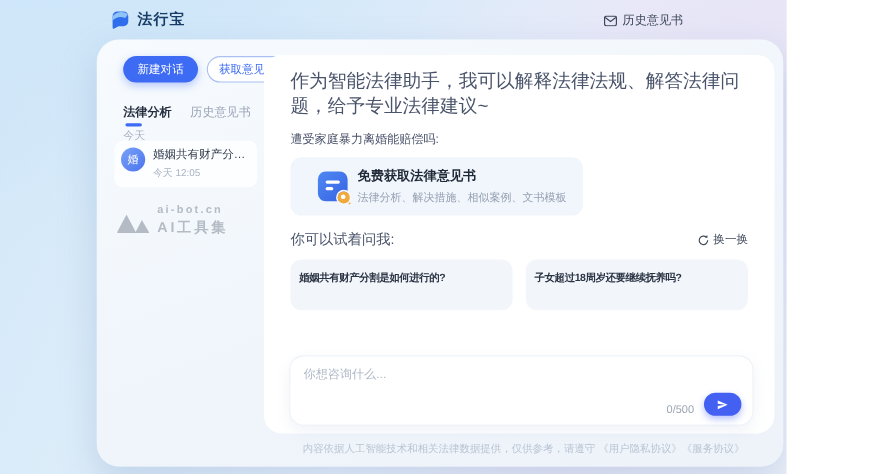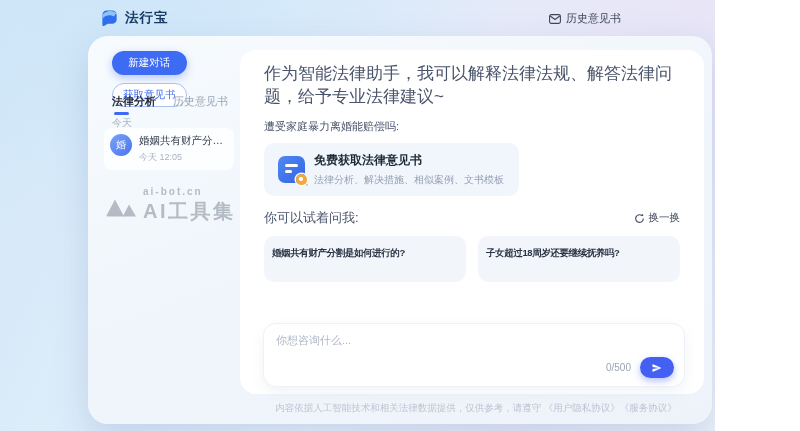--- a/index.html
+++ b/index.html
@@ -25,21 +25,21 @@
 
   
   .window {
     position:absolute; left:88px; top:36px; width:624px; height:388px;
     border-radius:20px;
     background:linear-gradient(160deg,#f7fbfe 0%,#f1f6fc 45%,#eef3fa 100%);
     box-shadow:0 14px 34px rgba(120,150,195,.30);
   }
 
   
-  .side-buttons { position:absolute; left:24px; top:15px; display:flex; gap:8px;flex-direction:column; }
+  .side-buttons { position:absolute; left:24px; top:15px; display:flex; gap:8px; }
   .btn-primary {
     border:none; background:#3d6bf3; color:#fff; font-size:10.5px;
     padding:5px 13px; border-radius:12px; cursor:pointer;
     font-family:inherit; box-shadow:0 3px 8px rgba(61,107,243,.35);
   }
   .btn-outline {
     background:#fff; color:#3d6bf3; font-size:10.5px;
     padding:4px 10px; border-radius:12px; border:1px solid #a9c0f2; cursor:pointer;
     font-family:inherit;
   }
@@ -67,34 +67,34 @@
 
   
   .watermark { position:absolute; left:18px; top:150px; display:flex; align-items:center; gap:7px;
     opacity:.5; }
   .wm-mark { position:relative; width:30px; height:22px; }
   .wm-tri1 { position:absolute; left:0; bottom:0; width:20px; height:17px; background:#76808c;
     clip-path:polygon(0 100%, 45% 0, 90% 100%); border-radius:2px; }
   .wm-tri2 { position:absolute; right:0; bottom:0; width:14px; height:12px; background:#76808c;
     clip-path:polygon(5% 100%, 50% 0, 100% 100%); }
   .wm-line1 { font-size:10px; font-weight:bold; color:#76808c; letter-spacing:2px; }
-  .wm-line2 { font-size:20px; font-weight:bold; color:#76808c; letter-spacing:2.5px; margin-top:1px; }
+  .wm-line2 { font-size:13px; font-weight:bold; color:#76808c; letter-spacing:2.5px; margin-top:1px; }
 
   
   .main-card {
     position:absolute; left:152px; top:14px; right:8px; bottom:30px;
     background:#fff; border-radius:16px; padding:12px 24px;
   }
   .greeting { font-size:17px; font-weight:bold; color:#1d2533; margin-bottom:11px; }
   .intro { font-size:17px; color:#49536a; margin-bottom:11px; }
   .hint { font-size:11px; color:#49536a; margin-bottom:9px; }
 
   .opinion-card {
     display:inline-flex; align-items:center; gap:9px;
-    background:#f1f6fc; border-radius:10px; padding:9px 15px 9px 14px;
+    background:#f1f6fc; border-radius:10px; padding:9px 15px 9px 25px;
     cursor:pointer; margin-bottom:13px;
   }
   .card-icon { position:relative; width:27px; height:27px; border-radius:7px; flex:none;
     background:linear-gradient(135deg,#5088f2,#3563e4); }
   .ci-bar1 { position:absolute; left:7px; top:8px; width:13px; height:2.6px; border-radius:2px; background:#fff; }
   .ci-bar2 { position:absolute; left:7px; top:14px; width:7px; height:2.6px; border-radius:2px; background:#fff; }
   .ci-mag { position:absolute; right:-2px; bottom:-2px; width:11px; height:11px; border-radius:50%;
     background:radial-gradient(circle at 45% 45%, #fff 0 1.8px, #f2a93c 2.4px 100%);
     box-shadow:0 0 0 1.5px #f6f9fd; }
   .ci-handle { position:absolute; right:-3px; bottom:-2px; width:4px; height:2px; background:#f2a93c;
@@ -117,21 +117,21 @@
     position:absolute; left:24px; right:20px; bottom:8px; height:62px;
     background:#fff; border-radius:12px;
     box-shadow:0 0 0 1px #eef2f7, 0 5px 14px rgba(165,180,205,.18);
   }
   .input-box textarea {
     position:absolute; left:12px; top:9px; right:12px; height:28px;
     border:none; outline:none; resize:none; background:transparent;
     font-family:inherit; font-size:11px; color:#333d4e;
   }
   .input-box textarea::placeholder { color:#aeb8c6; }
-  .input-bottom { position:absolute; right:10px; bottom:8px; display:flex; align-items:center; gap:9px; }
+  .input-bottom { position:absolute; right:10px; bottom:8px; display:flex; align-items:flex-end; gap:9px; }
   .counter { font-size:10px; color:#9ba5b4; }
   .send-btn { width:34px; height:21px; border:none; border-radius:11px; background:#4360f2;
     display:flex; align-items:center; justify-content:center; cursor:pointer;
     box-shadow:0 3px 7px rgba(67,96,242,.4); }
 
   .footer {
     position:absolute; left:152px; right:0; bottom:9px; text-align:center;
     font-size:9.5px; color:#bac4d2;
   }
   .footer a { color:#bac4d2; text-decoration:none; }

